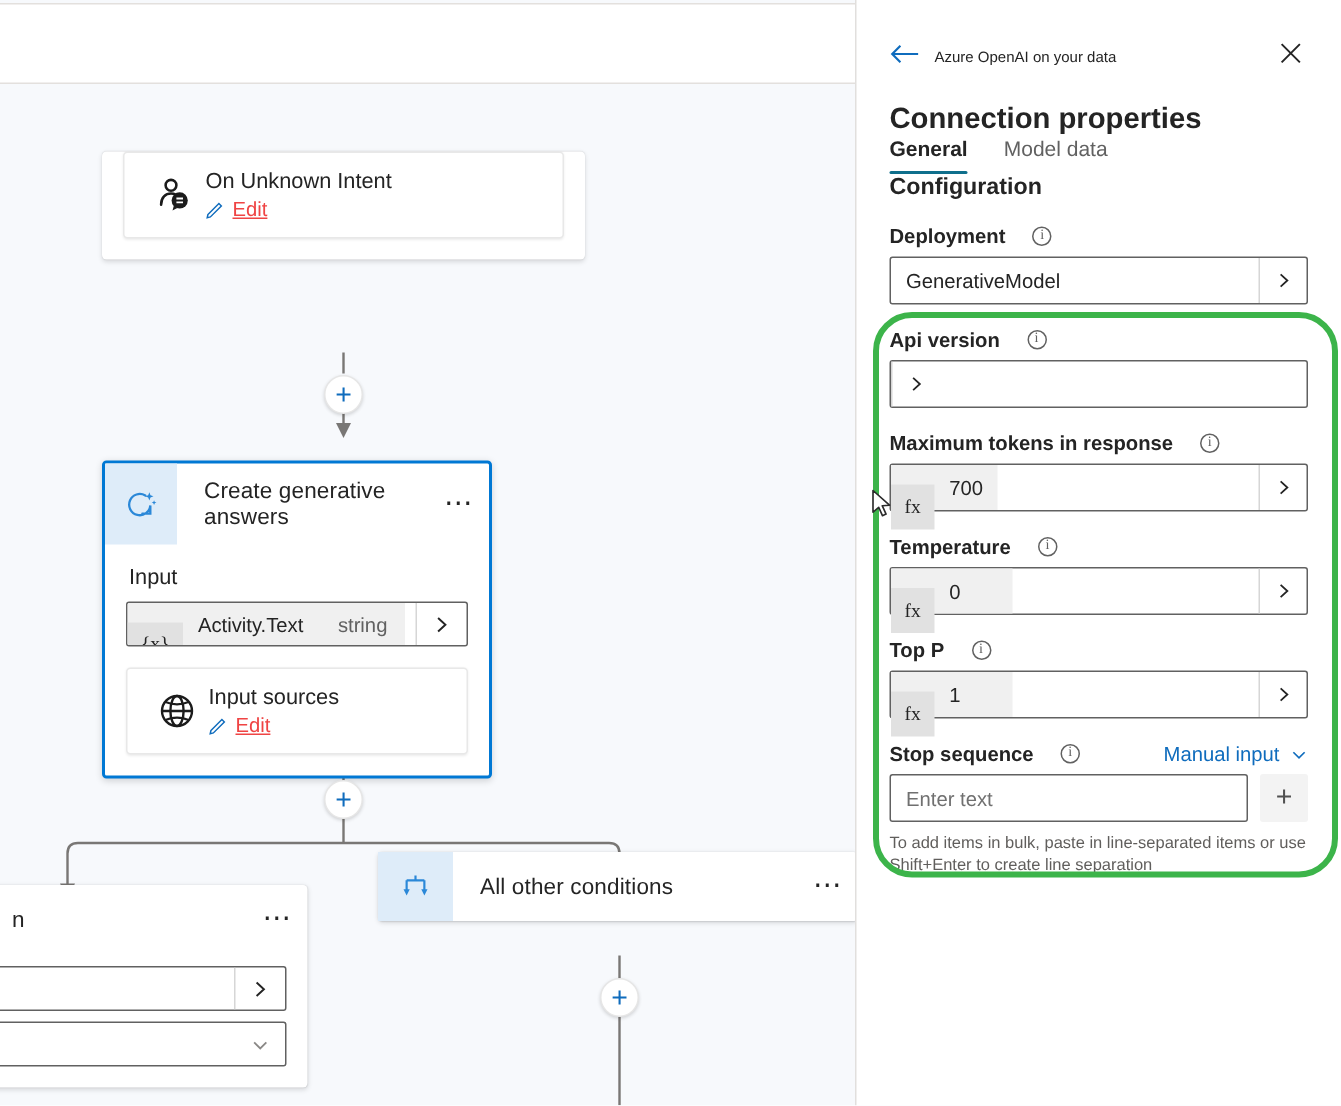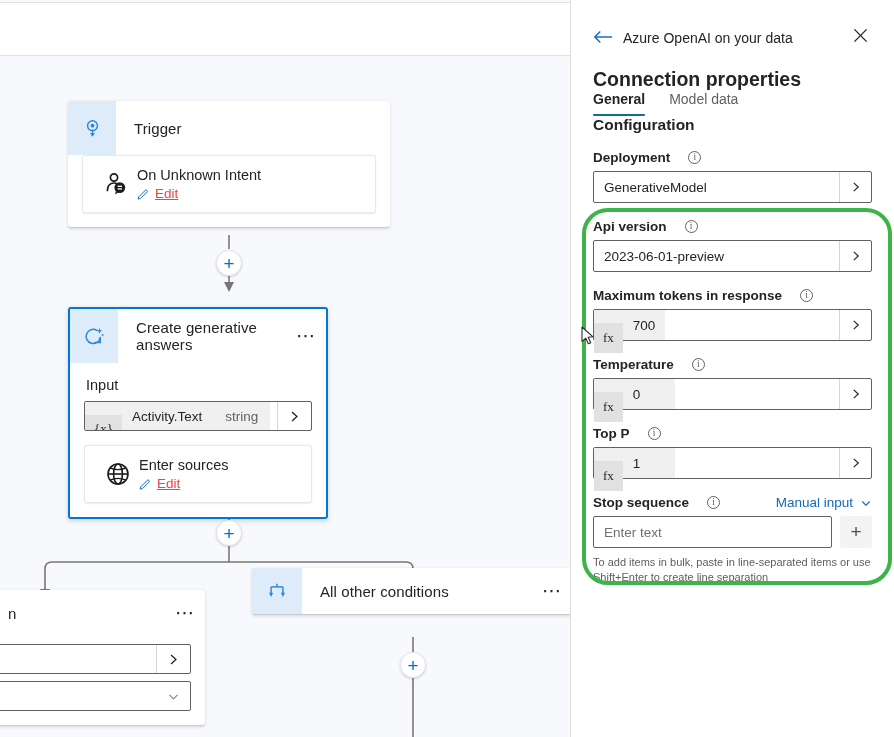--- a/index.html
+++ b/index.html
@@ -108,21 +108,21 @@
 
   
   .panel {
     position: absolute; right: 0; top: 0;
     width: 324px; height: 737px; background: #fff;
     border-left: 1px solid #e1dfdd;
     padding: 0 22px;
   }
   .panel-top { display: flex; align-items: center; height: 62px; padding-top: 14px; }
   .back-arrow { color: #0f6cbd; font-size: 19px; cursor: pointer; width: 26px; }
-  .panel-crumb { font-size: 14px; color: #242424; flex: 1; padding-left: 4px; }
+  .panel-crumb { font-size: 10px; color: #242424; flex: 1; padding-left: 4px; }
   .close-x { color: #242424; font-size: 17px; cursor: pointer; padding: 4px; }
   .panel-h1 { font-size: 19.5px; font-weight: bold; color: #242424; margin-top: 6px; }
 
   .tabs { display: flex; gap: 24px; }
   .tab { font-size: 14px; color: #616161; padding-bottom: 9px; cursor: pointer; position: relative; }
   .tab.active { color: #242424; font-weight: bold; }
   .tab.active::after {
     content: ""; position: absolute; left: 0; right: 0; bottom: 0;
     height: 2.5px; background: #0f6f8c; border-radius: 2px;
   }
@@ -198,31 +198,20 @@
 
       <path d="M 45 595 L 45 569 Q 45 562 52 562 L 406 562 Q 413 562 413 569 L 413 595" fill="none" stroke="#797775" stroke-width="1.6"></path>
       <polygon points="40,589 50,589 45,599" fill="#797775"></polygon>
       <polygon points="408,589 418,589 413,599" fill="#797775"></polygon>
 
       <line x1="413" y1="637" x2="413" y2="652" stroke="#797775" stroke-width="1.6"></line>
       <line x1="413" y1="678" x2="413" y2="737" stroke="#797775" stroke-width="1.6"></line>
     </svg>
 
     <div class="node" style="left:68px; top:101px; width:322px;">
-      <div class="node-head">
-        <div class="node-icon-box">
-          <svg width="19" height="19" viewBox="0 0 20 20">
-            <circle cx="10" cy="7" r="5.2" fill="none" stroke="#2b88d8" stroke-width="1.5"></circle>
-            <circle cx="10" cy="7" r="2" fill="#2b88d8"></circle>
-            <line x1="10" y1="11" x2="10" y2="17" stroke="#2b88d8" stroke-width="1.5"></line>
-            <polygon points="7.4,15 12.6,15 10,18.6" fill="#2b88d8"></polygon>
-          </svg>
-        </div>
-        <div class="node-title">Trigger</div>
-      </div>
       <div class="node-body">
         <div class="subcard">
           <div class="sc-icon">
             <svg width="26" height="26" viewBox="0 0 26 26">
               <circle cx="11" cy="6.5" r="3.6" fill="none" stroke="#1b1b1b" stroke-width="1.7"></circle>
               <path d="M 4.4 19.5 C 4.4 14.6 7.4 12 11 12 c 1.2 0 2.3 .3 3.2 .8" fill="none" stroke="#1b1b1b" stroke-width="1.7" stroke-linecap="round"></path>
               <circle cx="16.8" cy="16.6" r="5.4" fill="#1b1b1b"></circle>
               <path d="M 12.9 20.2 L 12 23.4 L 15.2 21.6 Z" fill="#1b1b1b"></path>
               <line x1="14.6" y1="15.3" x2="19" y2="15.3" stroke="#fff" stroke-width="1.3"></line>
               <line x1="14.6" y1="17.9" x2="19" y2="17.9" stroke="#fff" stroke-width="1.3"></line>
@@ -276,21 +265,21 @@
           <div class="sc-icon">
             <svg width="26" height="26" viewBox="0 0 26 26">
               <circle cx="13" cy="13" r="10" fill="none" stroke="#1b1b1b" stroke-width="1.6"></circle>
               <ellipse cx="13" cy="13" rx="4.4" ry="10" fill="none" stroke="#1b1b1b" stroke-width="1.6"></ellipse>
               <line x1="3" y1="13" x2="23" y2="13" stroke="#1b1b1b" stroke-width="1.6"></line>
               <path d="M 5.3 7 Q 13 10.2 20.7 7" fill="none" stroke="#1b1b1b" stroke-width="1.4"></path>
               <path d="M 5.3 19 Q 13 15.8 20.7 19" fill="none" stroke="#1b1b1b" stroke-width="1.4"></path>
             </svg>
           </div>
           <div class="sc-text">
-            <div class="sc-title">Enter sources</div>
+            <div class="sc-title">Input sources</div>
             <div class="sc-edit">
               <svg width="13" height="13" viewBox="0 0 16 16">
                 <path d="M 2 12.3 L 11 3.3 L 13 5.3 L 4 14.3 L 1.4 14.9 Z" fill="none" stroke="#0f6cbd" stroke-width="1.2"></path>
               </svg>
               <a>Edit</a>
             </div>
           </div>
         </div>
       </div>
     </div>
@@ -381,21 +370,20 @@
           <polyline points="5,2.5 11,8 5,13.5" fill="none" stroke="#242424" stroke-width="1.6"></polyline>
         </svg>
       </div>
     </div>
 
     <div class="cfg-label">
       <span>Api version</span>
       <span class="info-i">i</span>
     </div>
     <div class="sel-field">
-      <div class="sel-val">2023-06-01-preview</div>
       <div class="sel-chev">
         <svg width="12" height="12" viewBox="0 0 16 16">
           <polyline points="5,2.5 11,8 5,13.5" fill="none" stroke="#242424" stroke-width="1.6"></polyline>
         </svg>
       </div>
     </div>
 
     <div class="cfg-label">
       <span>Maximum tokens in response</span>
       <span class="info-i">i</span>

